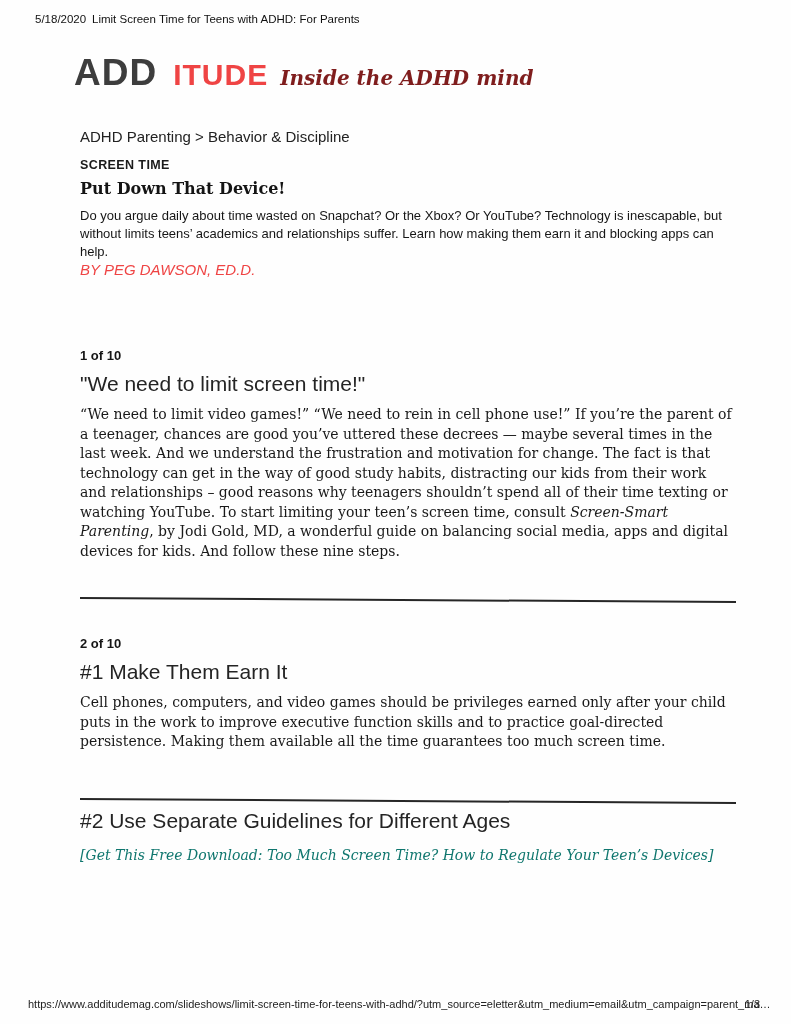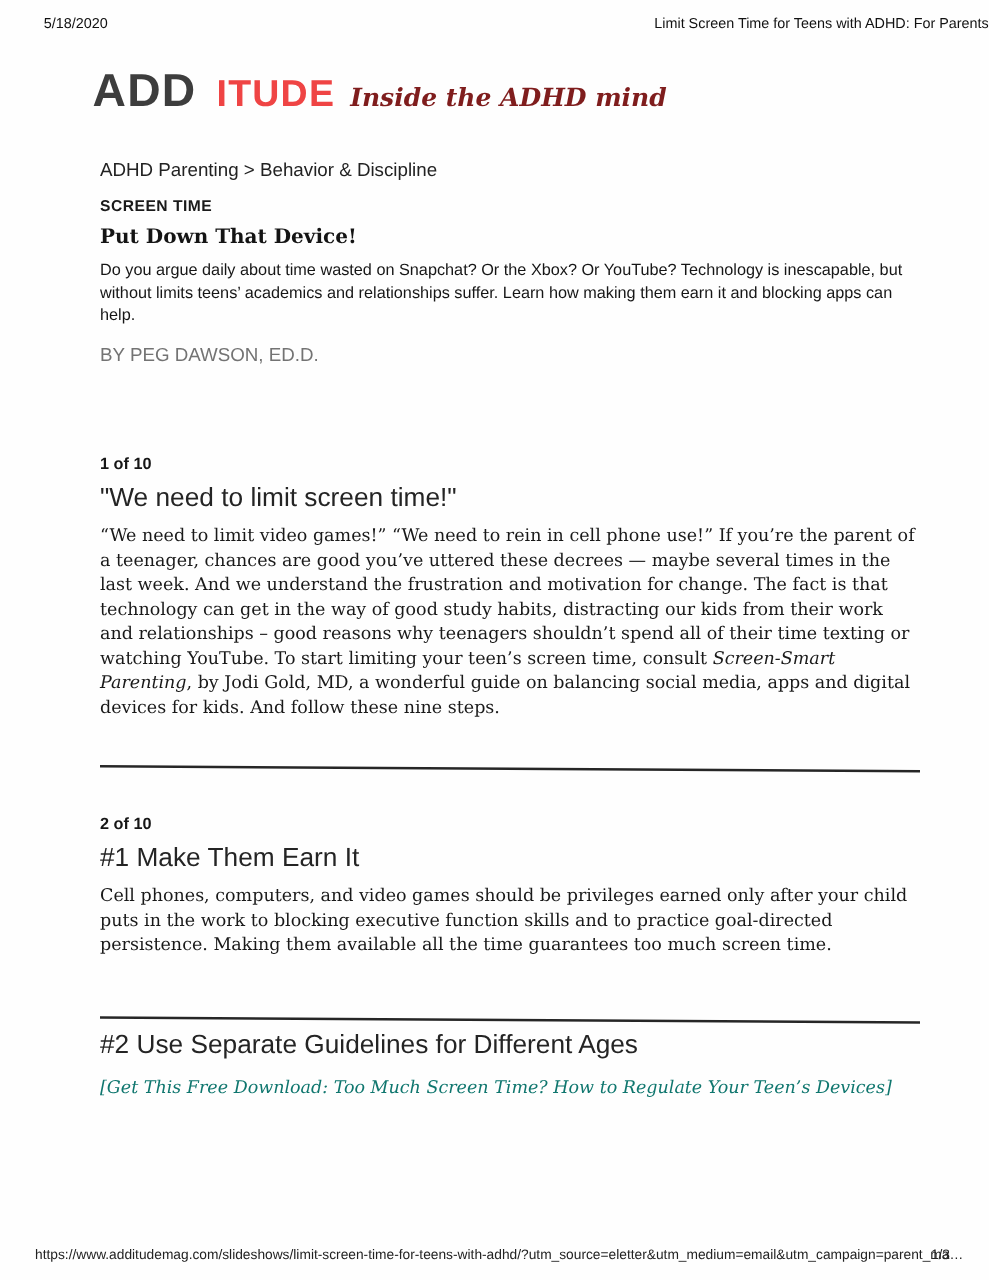--- a/index.html
+++ b/index.html
@@ -16,21 +16,21 @@
   
   .print-date {
     position: absolute;
     left: 35px; top: 13px;
     font-size: 11.5px;
     color: #111;
   }
   .print-title {
     position: absolute;
     left: 0; right: 0; top: 13px;
-    text-align: right;
+    text-align: left;
     padding-left: 92px;
     font-size: 11.5px;
     color: #111;
   }
   
   .masthead {
     position: absolute;
     left: 74px; top: 54px;
     display: flex;
     align-items: baseline;
@@ -85,23 +85,23 @@
     color: #141414;
   }
   .deck {
     margin-top: 9px;
     font-size: 13px;
     line-height: 18px;
     color: #161616;
     width: 656px;
   }
   .byline {
-    margin-top: 15px;
     font-size: 15px;
-    color: #737373;
+    color: #ef4444;
+    font-style: italic;
   }
   .slide-counter {
     font-size: 13px;
     font-weight: bold;
     color: #161616;
   }
   .slide-heading {
     margin-top: 9px;
     font-size: 21px;
     font-weight: 400;
@@ -174,21 +174,21 @@
       <div class="slide-counter counter-1">1 of 10</div>
       <h2 class="slide-heading">"We need to limit screen time!"</h2>
       <p class="slide-body"><span>“We need to limit video games!” “We need to rein in cell phone use!”  If you’re the parent of a teenager, chances are good you’ve uttered these decrees — maybe several times in the last week. And we understand the frustration and motivation for change. The fact is that technology can get in the way of good study habits, distracting our kids from their work and relationships – good reasons why teenagers shouldn’t spend all of their time texting or watching YouTube. To start limiting your teen’s screen time, consult </span><span class="italic">Screen-Smart Parenting</span><span>, by Jodi Gold, MD, a wonderful guide on balancing social media, apps and digital devices for kids. And follow these nine steps.</span></p>
     </div>
 
     <div class="rule rule-1"></div>
 
     <div>
       <div class="slide-counter counter-2">2 of 10</div>
       <h2 class="slide-heading">#1 Make Them Earn It</h2>
-      <p class="slide-body">Cell phones, computers, and video games should be privileges earned only after your child puts in the work to blocking executive function skills and to practice goal-directed persistence. Making them available all the time guarantees too much screen time.</p>
+      <p class="slide-body">Cell phones, computers, and video games should be privileges earned only after your child puts in the work to improve executive function skills and to practice goal-directed persistence. Making them available all the time guarantees too much screen time.</p>
     </div>
 
     <div class="rule rule-2"></div>
 
     <div>
       <h2 class="slide-heading">#2 Use Separate Guidelines for Different Ages</h2>
       <p class="download-note">[Get This Free Download: Too Much Screen Time? How to Regulate Your Teen’s Devices]</p>
     </div>
 
   </div>

